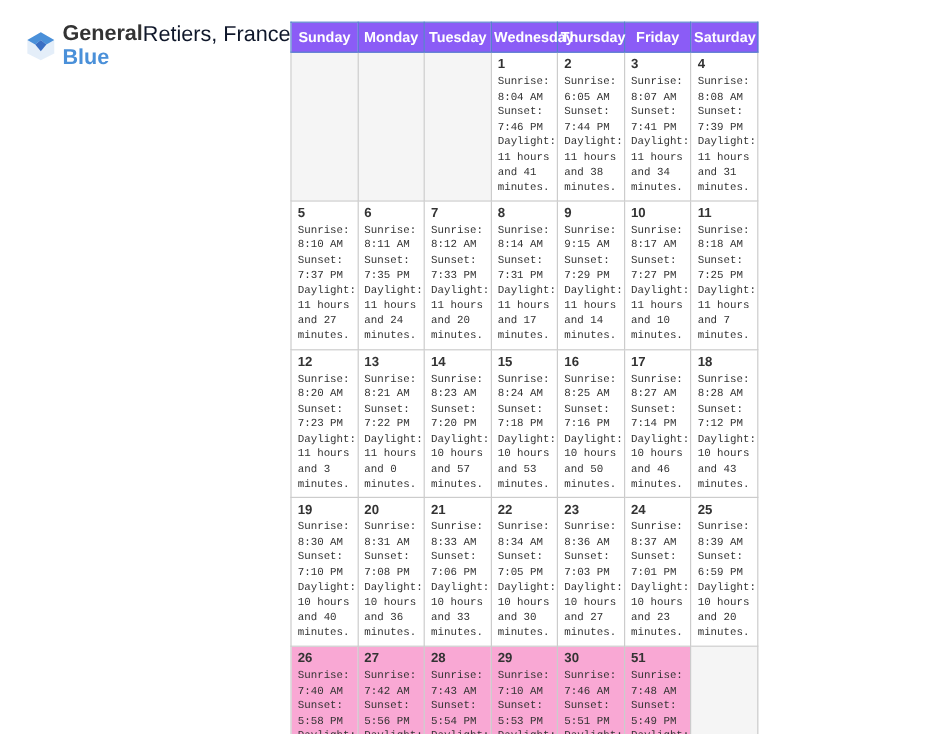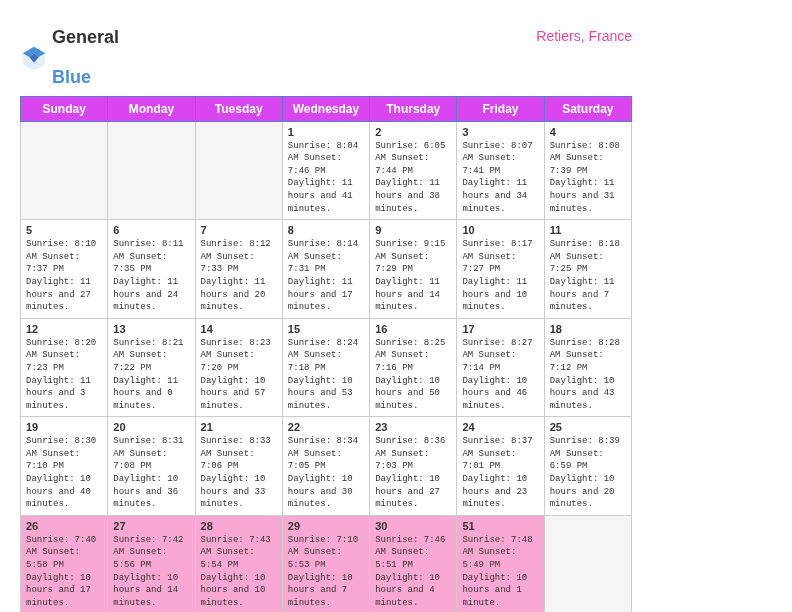--- a/index.html
+++ b/index.html
@@ -6,23 +6,23 @@
     body {
       font-family: Arial, sans-serif;
       background: #fff;
       width: 792px;
       height: 612px;
       overflow: hidden;
     }
     .page {
       width: 652px;
       height: 612px;
-      padding: 28px 20px 10px 20px;
+      padding: 18px 20px 10px 20px;
       display: flex;
-      flex-direction: column;
+      flex-direction: row;
     }
     .header {
       display: flex;
       justify-content: space-between;
       align-items: flex-start;
       margin-bottom: 8px;
     }
     .logo {
       display: flex;
       align-items: center;
@@ -35,48 +35,47 @@
     }
     .logo-general {
       font-size: 18px;
       font-weight: bold;
       color: #333;
     }
     .logo-blue {
       font-size: 18px;
       font-weight: bold;
       color: #4a90d9;
-      margin-top: 20px;
     }
     .logo-icon {
       width: 28px;
       height: 28px;
     }
     .title-block {
       text-align: right;
     }
     .month-title {
       font-size: 32px;
       font-weight: bold;
       color: #333;
       line-height: 1.1;
     }
     .subtitle {
-      font-size: 14px;
-      color: #ec4899;
+      font-size: 18px;
+      color: #0f172a;
     }
     .calendar {
       flex: 1;
       border: 1px solid #ccc;
       border-collapse: collapse;
       width: 100%;
       table-layout: fixed;
     }
     .calendar th {
-      background: #d946ef;
+      background: #8b5cf6;
       color: #fff;
       text-align: center;
       font-size: 12px;
       font-weight: bold;
       padding: 5px 2px;
       border: 1px solid #5580cc;
     }
     .calendar td {
       border: 1px solid #ccc;
       vertical-align: top;

